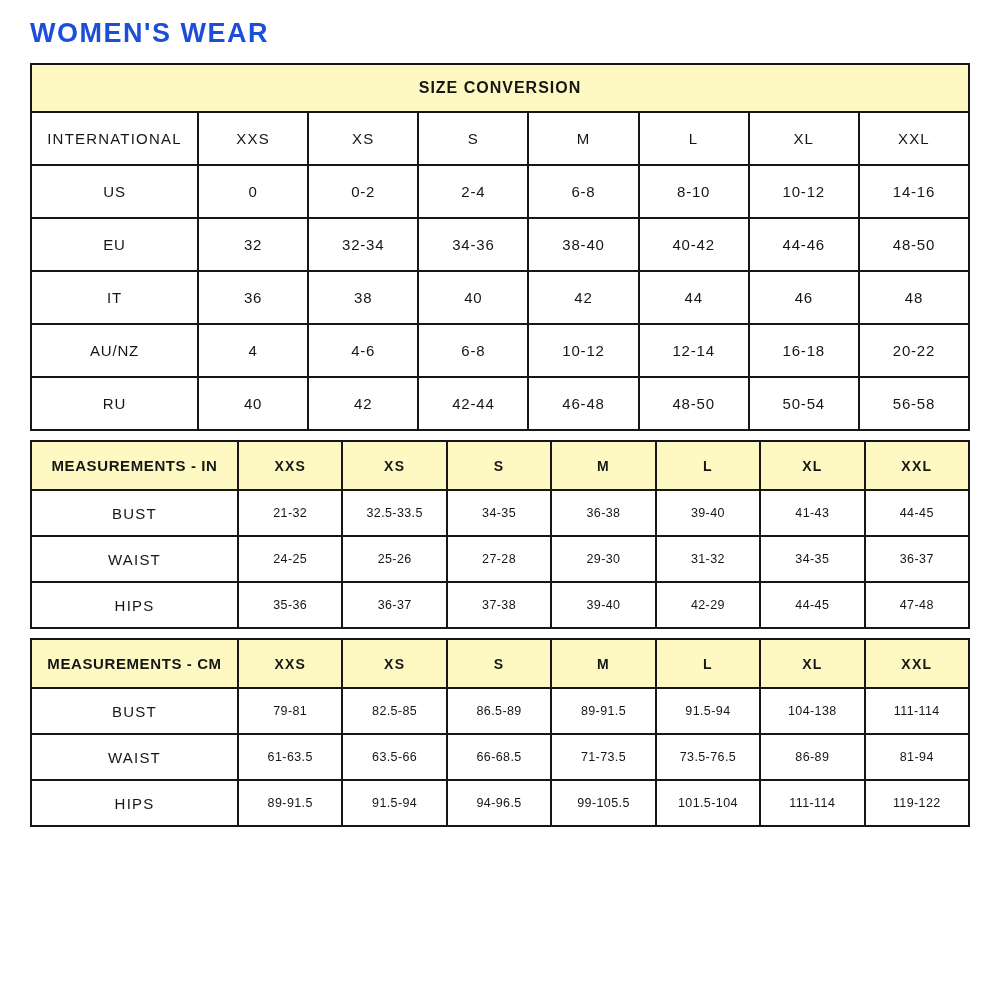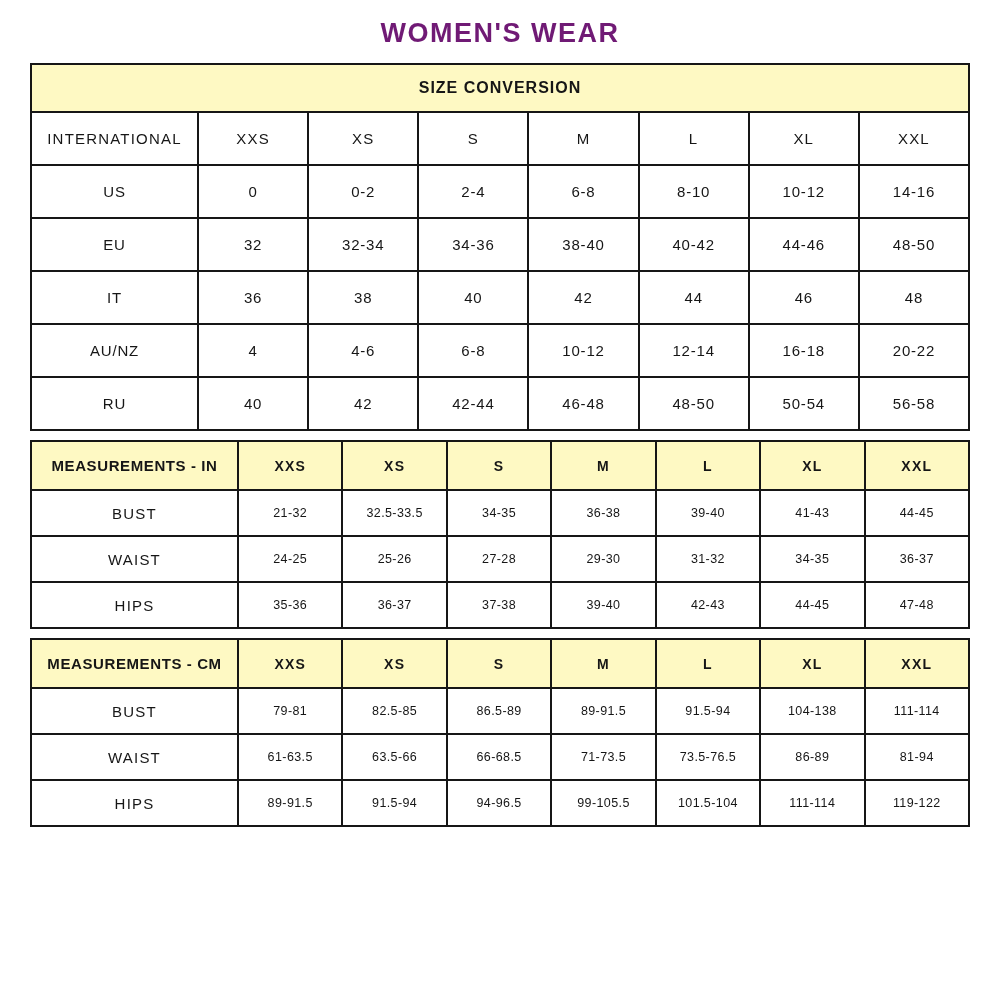--- a/index.html
+++ b/index.html
@@ -5,26 +5,25 @@
   * { box-sizing: border-box; }
   html, body { margin: 0; padding: 0; }
   body {
     width: 1000px; height: 1000px;
     background: #ffffff;
     color: #161616;
     font-family: "Liberation Sans", sans-serif;
   }
   .page { padding: 8px 30px 0 30px; }
   h1.page-title {
-    text-align: center;
     font-size: 27px;
     font-weight: bold;
     letter-spacing: 1.5px;
     margin: 10px 0 14px 0;
-    color: #701a75;
+    color: #1d4ed8;
   }
   table.tbl {
     border-collapse: collapse;
     table-layout: fixed;
     width: 940px;
   }
   table.tbl.t2, table.tbl.t3 { margin-top: 9px; }
   .tbl th, .tbl td {
     border: 2px solid #161616;
     text-align: center;
@@ -159,21 +158,21 @@
       <td class="val">31-32</td>
       <td class="val">34-35</td>
       <td class="val">36-37</td>
     </tr>
     <tr>
       <td class="lbl">HIPS</td>
       <td class="val">35-36</td>
       <td class="val">36-37</td>
       <td class="val">37-38</td>
       <td class="val">39-40</td>
-      <td class="val">42-43</td>
+      <td class="val">42-29</td>
       <td class="val">44-45</td>
       <td class="val">47-48</td>
     </tr>
   </tbody>
     </table>
 
   <table class="tbl mt t3">
     <colgroup>
         <col style="width:207px">
         <col span="7">

